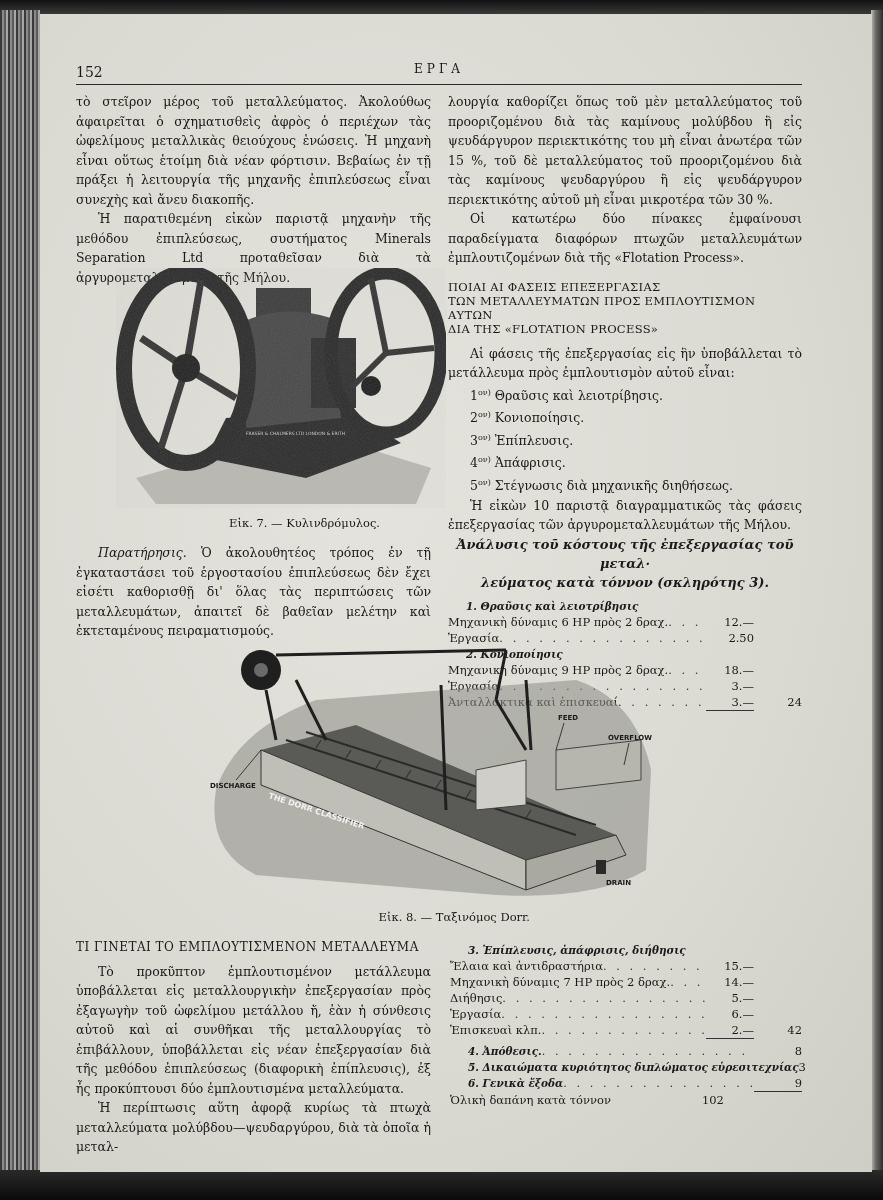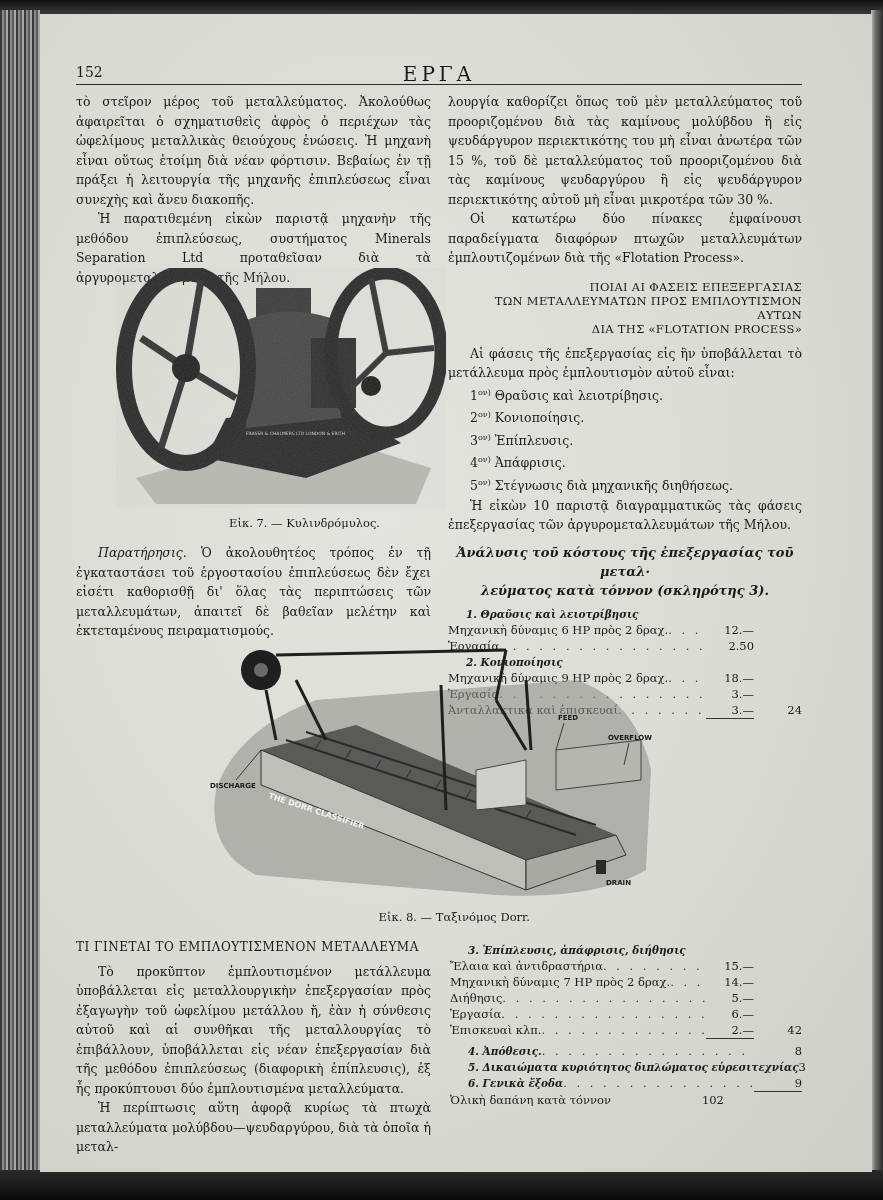--- a/index.html
+++ b/index.html
@@ -28,45 +28,45 @@
   }
   .page {
     position: absolute; left: 40px; top: 14px; width: 832px; height: 1158px;
     background: radial-gradient(ellipse at 40% 40%, #e4e3dd 0%, #dad9d2 60%, #cfcec6 100%);
   }
   .running-head {
     position: absolute; left: 76px; top: 54px; width: 726px; height: 30px;
     border-bottom: 1.5px solid #2a2a2a;
   }
   .page-number { position: absolute; left: 0; top: 10px; font-size: 14px; }
-  .journal-title { position: absolute; left: 0; right: 0; top: 8px; text-align: center; font-size: 20px; letter-spacing: 4px; }
+  .journal-title { position: absolute; left: 0; right: 0; top: 8px; text-align: center; font-size: 12px; letter-spacing: 4px; }
 
   .text { font-size: 12.5px; line-height: 19.5px; text-align: justify; }
   .p { margin: 0; text-indent: 0; }
   .p.indent { text-indent: 22px; }
 
   .col-left-top { position: absolute; left: 76px; top: 92px; width: 355px; }
   .col-right-top { position: absolute; left: 448px; top: 92px; width: 354px; }
 
   .heading-center {
-    text-align: right; font-size: 11.5px; line-height: 14px; letter-spacing: 0.3px;
+    text-align: left; font-size: 11.5px; line-height: 14px; letter-spacing: 0.3px;
     margin-top: 12px; margin-bottom: 8px;
   }
   .phase-list { margin: 0; padding: 0; list-style: none; }
   .phase-list li { padding-left: 22px; font-size: 12.5px; line-height: 19.5px; }
   .phase-list sup { font-size: 8px; }
 
   .figure7 {
     position: absolute; left: 116px; top: 268px; width: 330px; height: 240px;
   }
   .fig-caption { position: absolute; font-size: 11.5px; text-align: right; }
 
   .cost-title {
     font-style: italic; font-weight: bold; text-align: center; font-size: 13px; line-height: 19px;
-    margin-top: 8px; margin-bottom: 6px;
+    margin-top: 0; margin-bottom: 6px;
   }
   .cost-section {
     font-style: italic; font-weight: bold; font-size: 10.5px; line-height: 16px; padding-left: 18px;
   }
   .cost-row { display: flex; font-size: 11.5px; line-height: 16px; align-items: baseline; }
   .cost-row .label { white-space: nowrap; }
   .cost-row .dots { flex: 1; overflow: hidden; white-space: nowrap; letter-spacing: 3px; color: #333; }
   .cost-row .dots::after { content: ". . . . . . . . . . . . . . . . . . . . . . . . . . . . . . . . . . . . . . . . . ."; }
   .cost-row .val { width: 48px; text-align: right; }
   .cost-row .val.ul { border-bottom: 1px solid #333; }

